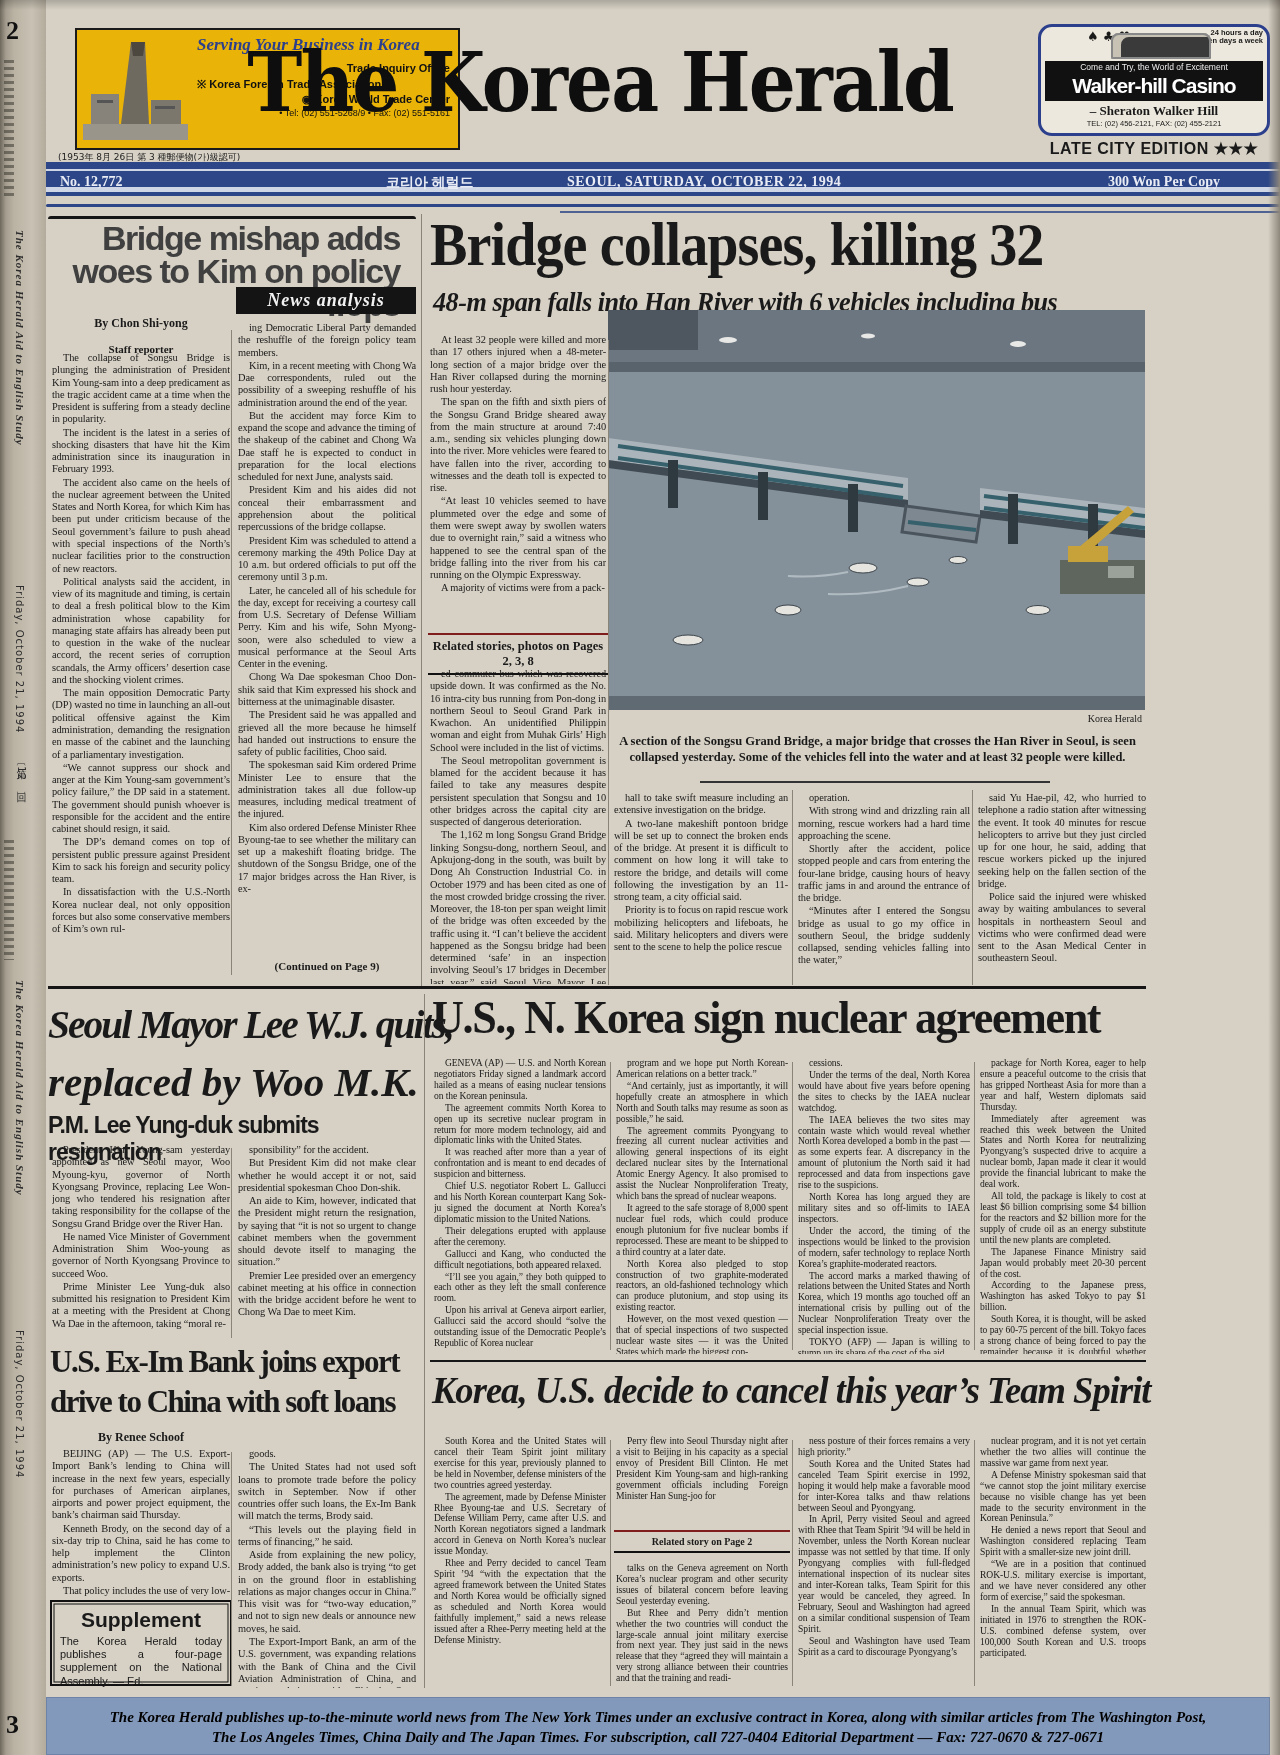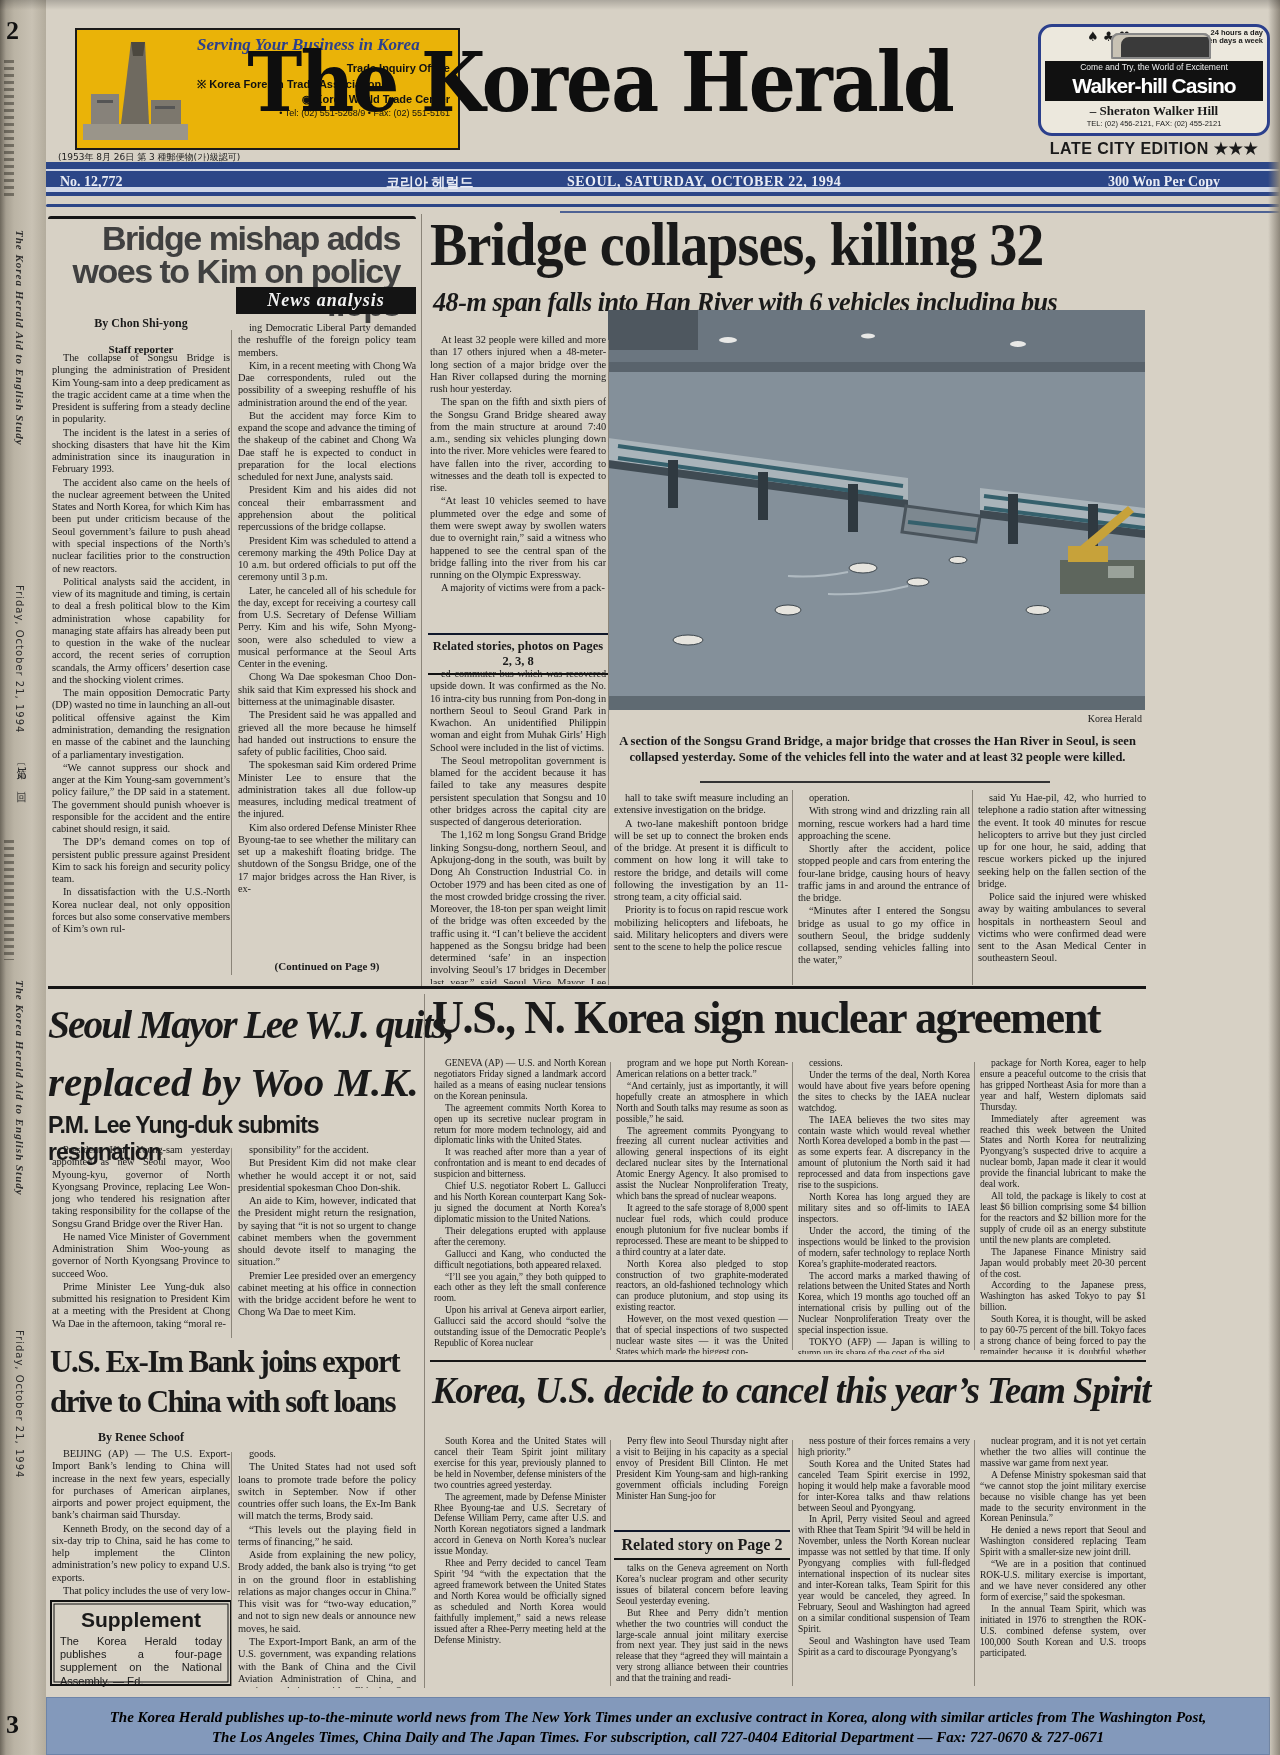--- a/index.html
+++ b/index.html
@@ -56,21 +56,21 @@
   #swoosh2 { position:absolute; left:560px; top:211px; width:720px; height:2px; background:#2c4687; opacity:.8; }
   
   .rule-h { position:absolute; background:#161616; }
   .rule-v { position:absolute; width:1px; background:#8a8478; }
   .bodycol { position:absolute; overflow:hidden; text-align:justify; }
   .bodycol p { margin:0 0 1px; text-indent:11px; }
   .t2col { font:10.4px/1.18 "Liberation Serif",serif; letter-spacing:-.1px; }
   .t4col { font:9.6px/1.14 "Liberation Serif",serif; letter-spacing:-.1px; }
   .byline { position:absolute; text-align:center; font:bold 12px "Liberation Serif",serif; }
   .byline .sub { font:11px "Liberation Serif",serif; font-weight:bold;margin-top:12px; }
-  .related-box { position:absolute; border-top:2px solid #0f172a; border-bottom:2px solid #111;
+  .related-box { position:absolute; border-top:2px solid #7f1d1d; border-bottom:2px solid #111;
     text-align:center; font:bold 12.5px "Liberation Serif",serif; padding:4px 0; background:#d7d1c5; }
   .continued { position:absolute; text-align:center; font:bold 11px "Liberation Serif",serif; }
   
   #a1-topline { left:48px; top:216px; width:368px; height:3px; border-radius:3px 3px 0 0; }
   #a1-headline { position:absolute; left:32px; top:222px; width:368px;
     font:bold 34px/0.97 "Liberation Sans",sans-serif; letter-spacing:-1.5px; color:#404040;text-align:right; }
   #a1-byline { left:52px; top:316px; width:178px; }
   #news-analysis { position:absolute; left:236px; top:287px; width:180px; height:27px; background:#141414;
     color:#f2f2f2; text-align:center; font:italic bold 18px/26px "Liberation Serif",serif; letter-spacing:1px; }
   
@@ -392,21 +392,21 @@
 
   <div id="a6-headline">Korea, U.S. decide to cancel this year’s Team Spirit</div>
   <div class="bodycol t4col" style="left:434px;top:1436px;width:172px;height:252px;">
       <p>South Korea and the United States will cancel their Team Spirit joint military exercise for this year, previously planned to be held in November, defense ministers of the two countries agreed yesterday.</p>
       <p>The agreement, made by Defense Minister Rhee Byoung-tae and U.S. Secretary of Defense William Perry, came after U.S. and North Korean negotiators signed a landmark accord in Geneva on North Korea’s nuclear issue Monday.</p>
       <p>Rhee and Perry decided to cancel Team Spirit ’94 “with the expectation that the agreed framework between the United States and North Korea would be officially signed as scheduled and North Korea would faithfully implement,” said a news release issued after a Rhee-Perry meeting held at the Defense Ministry.</p>
     </div>
   <div class="bodycol t4col" style="left:616px;top:1436px;width:172px;height:92px;">
       <p>Perry flew into Seoul Thursday night after a visit to Beijing in his capacity as a special envoy of President Bill Clinton. He met President Kim Young-sam and high-ranking government officials including Foreign Minister Han Sung-joo for</p>
     </div>
-  <div class="related-box" style="left:614px;top:1530px;width:176px;font-size:16px;">Related story on Page 2</div>
+  <div class="related-box" style="left:614px;top:1530px;width:176px;font-size:10px;">Related story on Page 2</div>
   <div class="bodycol t4col" style="left:616px;top:1563px;width:172px;height:125px;">
       <p>talks on the Geneva agreement on North Korea’s nuclear program and other security issues of bilateral concern before leaving Seoul yesterday evening.</p>
       <p>But Rhee and Perry didn’t mention whether the two countries will conduct the large-scale annual joint military exercise from next year. They just said in the news release that they “agreed they will maintain a very strong alliance between their countries and that the training and readi-</p>
     </div>
   <div class="bodycol t4col" style="left:798px;top:1436px;width:172px;height:252px;font-family:Liberation Serif, serif;">
       <p>ness posture of their forces remains a very high priority.”</p>
       <p>South Korea and the United States had canceled Team Spirit exercise in 1992, hoping it would help make a favorable mood for inter-Korea talks and thaw relations between Seoul and Pyongyang.</p>
       <p>In April, Perry visited Seoul and agreed with Rhee that Team Spirit ’94 will be held in November, unless the North Korean nuclear impasse was not settled by that time. If only Pyongyang complies with full-fledged international inspection of its nuclear sites and inter-Korean talks, Team Spirit for this year would be canceled, they agreed. In February, Seoul and Washington had agreed on a similar conditional suspension of Team Spirit.</p>
       <p>Seoul and Washington have used Team Spirit as a card to discourage Pyongyang’s</p>
     </div>

